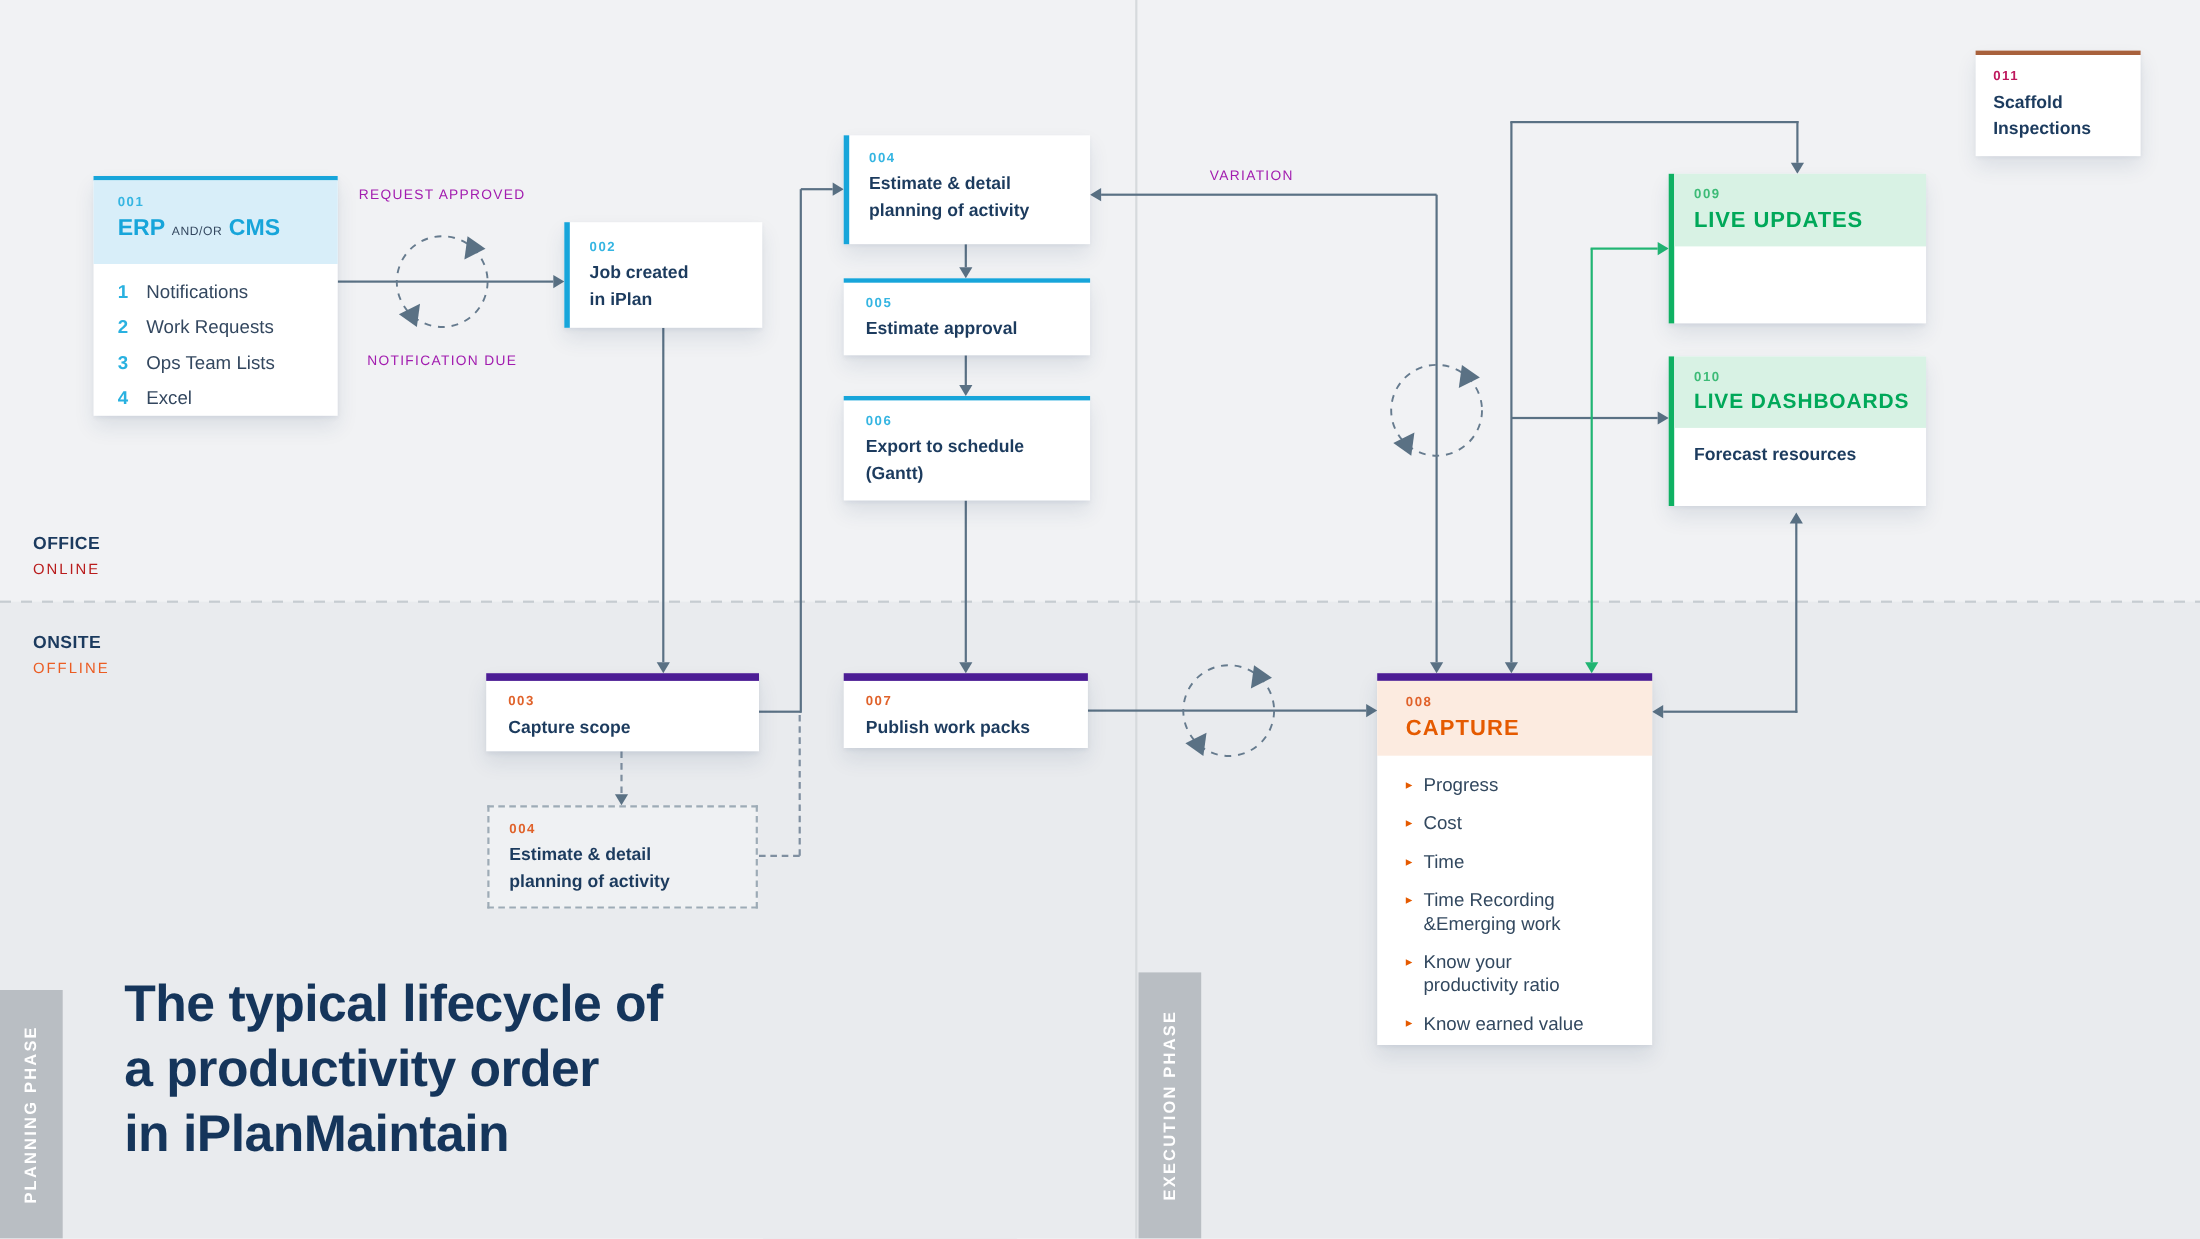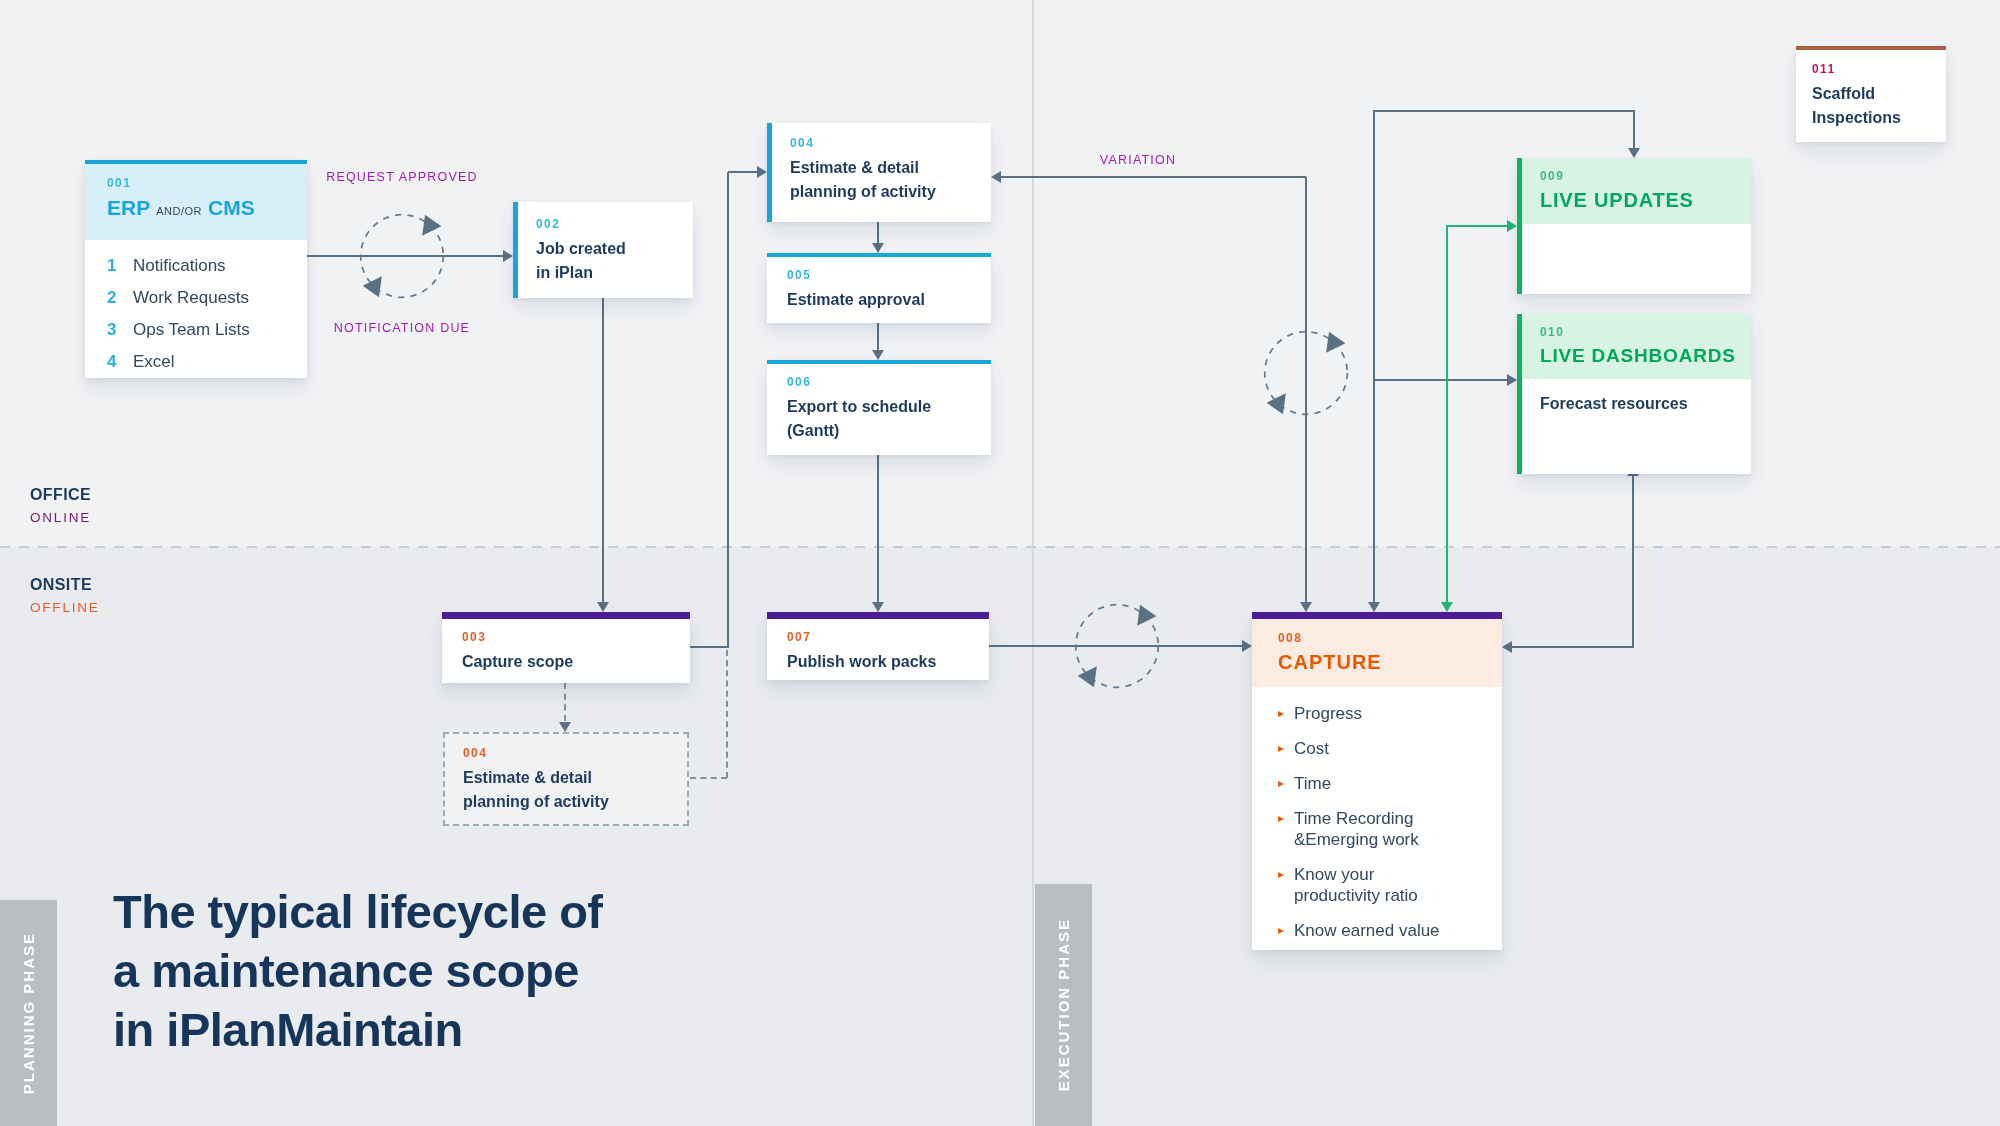--- a/index.html
+++ b/index.html
@@ -49,36 +49,36 @@
   #b008 .hd{background:#fcebe0;padding:12px 14px 13px 26px;}
   #b008 .cap-title{color:#e55a00;font-weight:bold;font-size:20px;letter-spacing:1px;}
   #b008 .items{padding:16px 16px 0 26px;}
   #b008 .it{display:flex;margin-bottom:14px;font-size:17px;line-height:21px;color:#32485f;}
   #b008 .bul{color:#e55a00;font-size:12px;line-height:21px;margin-right:10px;flex:none;}
   
   .gr-hd{background:#d8f2e4;padding:11px 12px 12px 18px;}
   .gr-title{color:#00a859;font-weight:bold;font-size:20px;letter-spacing:.8px;}
   .gr-body{padding:13px 12px 0 18px;}
   #b009{left:1517px;top:158px;width:234px;height:136px;}
-  #b010{left:1517px;top:314px;width:234px;height:160px;}
+  #b010{left:1517px;top:324px;width:234px;height:136px;}
   #b011{left:1796px;top:46px;width:150px;height:96px;padding:12px 14px 0 16px;}
   #b002{left:513px;top:202px;width:180px;height:96px;padding:15px 12px 0 18px;}
   #b004{left:767px;top:123px;width:224px;height:99px;padding:13px 12px 0 18px;}
   #b005{left:767px;top:253px;width:224px;height:70px;padding:11px 12px 0 20px;}
   #b006{left:767px;top:360px;width:224px;height:95px;padding:11px 12px 0 20px;}
   #b003{left:442px;top:612px;width:248px;height:71px;padding:11px 12px 0 20px;}
   #b007{left:767px;top:612px;width:222px;height:68px;padding:11px 12px 0 20px;}
   #b004d{left:443px;top:732px;width:246px;height:94px;box-sizing:border-box;
          border:2px dashed #9dabb6;background:rgba(255,255,255,.30);padding:12px 12px 0 18px;position:absolute;}
   
   .flabel{position:absolute;font-size:12.5px;letter-spacing:1.2px;color:#a21caf;text-align:center;}
   
   .reg-big{position:absolute;font-size:16px;font-weight:bold;color:#1b3a5e;letter-spacing:.4px;}
   .reg-small{position:absolute;font-size:13.5px;letter-spacing:1.8px;}
-  .reg-small.cyan{color:#701a75;} .reg-small.orange{color:#eb5c22;}
+  .reg-small.cyan{color:#b91c1c;} .reg-small.orange{color:#eb5c22;}
   
   .tab{position:absolute;width:57px;background:#b9bec3;display:flex;align-items:center;justify-content:center;}
   .tab span{writing-mode:vertical-rl;transform:rotate(180deg);color:#fff;font-weight:bold;
             font-size:15px;letter-spacing:2px;white-space:nowrap;}
   #tab-planning{left:0;top:900px;height:226px;}
   #tab-execution{left:1035px;top:884px;height:242px;}
   
   #main-title{position:absolute;left:113px;top:882px;font-size:47px;line-height:59px;
               font-weight:bold;color:#15355b;letter-spacing:-.5px;}
 </style>
@@ -297,16 +297,16 @@
 
   <div class="tab" id="tab-planning">
     <span>PLANNING PHASE</span>
   </div>
   <div class="tab" id="tab-execution">
     <span>EXECUTION PHASE</span>
   </div>
 
   <div id="main-title">
     <div>The typical lifecycle of</div>
-    <div>a maintenance scope</div>
+    <div>a productivity order</div>
     <div>in iPlanMaintain</div>
   </div>
 </div>
 
 </body></html>

